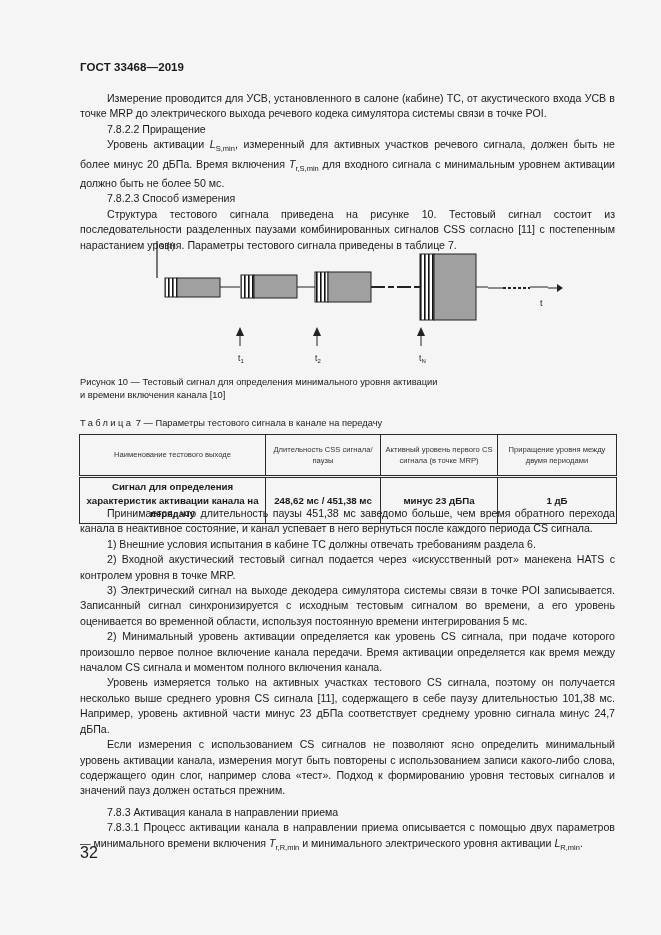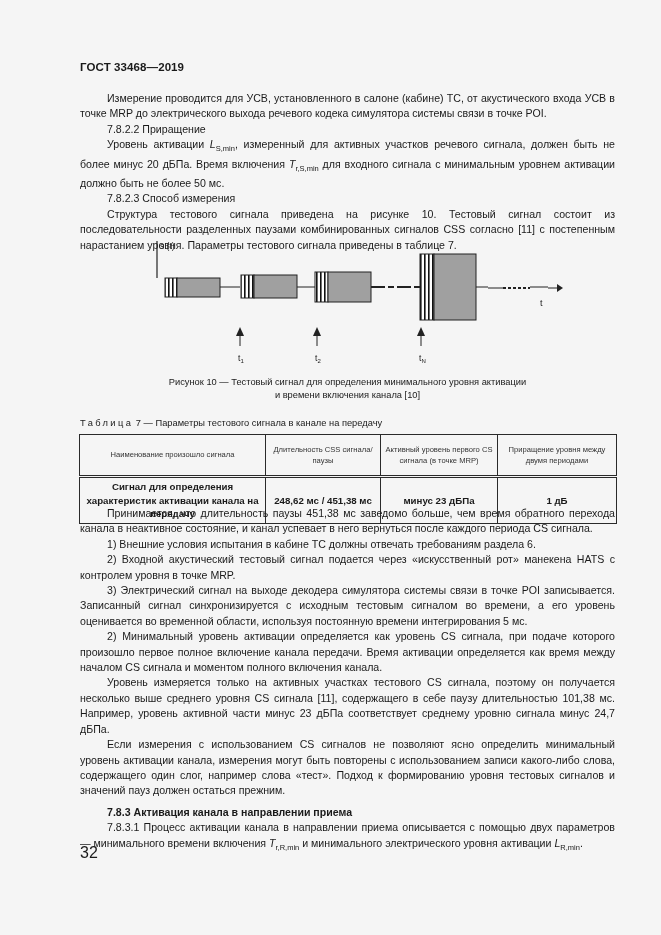--- a/index.html
+++ b/index.html
@@ -13,38 +13,38 @@
     font-weight: bold; font-size: 11.5px; letter-spacing: 0.1px;
   }
   .txt { font-size: 10.6px; line-height: 15.4px; text-align: justify; }
   .p { margin: 0; text-indent: 27px; }
   .abs { position: absolute; left: 80px; width: 535px; }
   .sub { font-size: 7.5px; vertical-align: -3px; font-style: normal; }
   i.v { font-style: italic; }
   .fig { position: absolute; left: 0; top: 0; }
   .caption {
     position: absolute; left: 80px; width: 535px; top: 376px;
-    text-align: center; font-size: 9.3px; line-height: 13px;
+    text-align: left; font-size: 9.3px; line-height: 13px;
   }
   .tbltitle {
     position: absolute; left: 80px; top: 418px; font-size: 9.3px; text-align: right;
   }
   .tbltitle .sp { letter-spacing: 2.4px; }
   table.t {
     position: absolute; left: 79px; top: 434px; width: 537px;
     border-collapse: collapse; table-layout: fixed;
   }
   table.t td, table.t th {
     border: 1px solid #2a2a2a; text-align: center; vertical-align: middle;
     padding: 2px 3px;
   }
   table.t th { font-weight: normal; font-size: 7.6px; line-height: 11.5px; height: 36px; color:#333; }
   table.t thead tr { border-bottom: 3px double #2a2a2a; }
   table.t td { font-size: 9.7px; line-height: 13.5px; height: 30px; font-weight: bold; }
-  .bold { font-weight: bold; }
+  .bold { font-weight: normal; }
   .pagenum { position: absolute; left: 80px; top: 844px; font-size: 16px; }
 </style>
 </head>
 <body>
 
 <div class="header">ГОСТ 33468—2019</div>
 
 <div class="abs txt" style="top:91px;">
   <p class="p">Измерение проводится для УСВ, установленного в салоне (кабине) ТС, от акустического входа УСВ в точке MRP до электрического выхода речевого кодека симулятора системы связи в точке POI.</p>
   <p class="p">7.8.2.2 Приращение</p>
@@ -119,21 +119,21 @@
 
 <table class="t">
   <colgroup>
       <col style="width:186px">
       <col style="width:115px">
       <col style="width:117px">
       <col style="width:119px">
     </colgroup>
   <thead>
     <tr>
-      <th>Наименование произошло сигнала</th>
+      <th>Наименование тестового выходе</th>
       <th>Длительность CSS сигнала/паузы</th>
       <th>Активный уровень первого CS сигнала (в точке MRP)</th>
       <th>Приращение уровня между двумя периодами</th>
     </tr>
   </thead>
   <tbody>
     <tr>
       <td>Сигнал для определения характеристик активации канала на передачу</td>
       <td>248,62 мс / 451,38 мс</td>
       <td>минус 23 дБПа</td>

